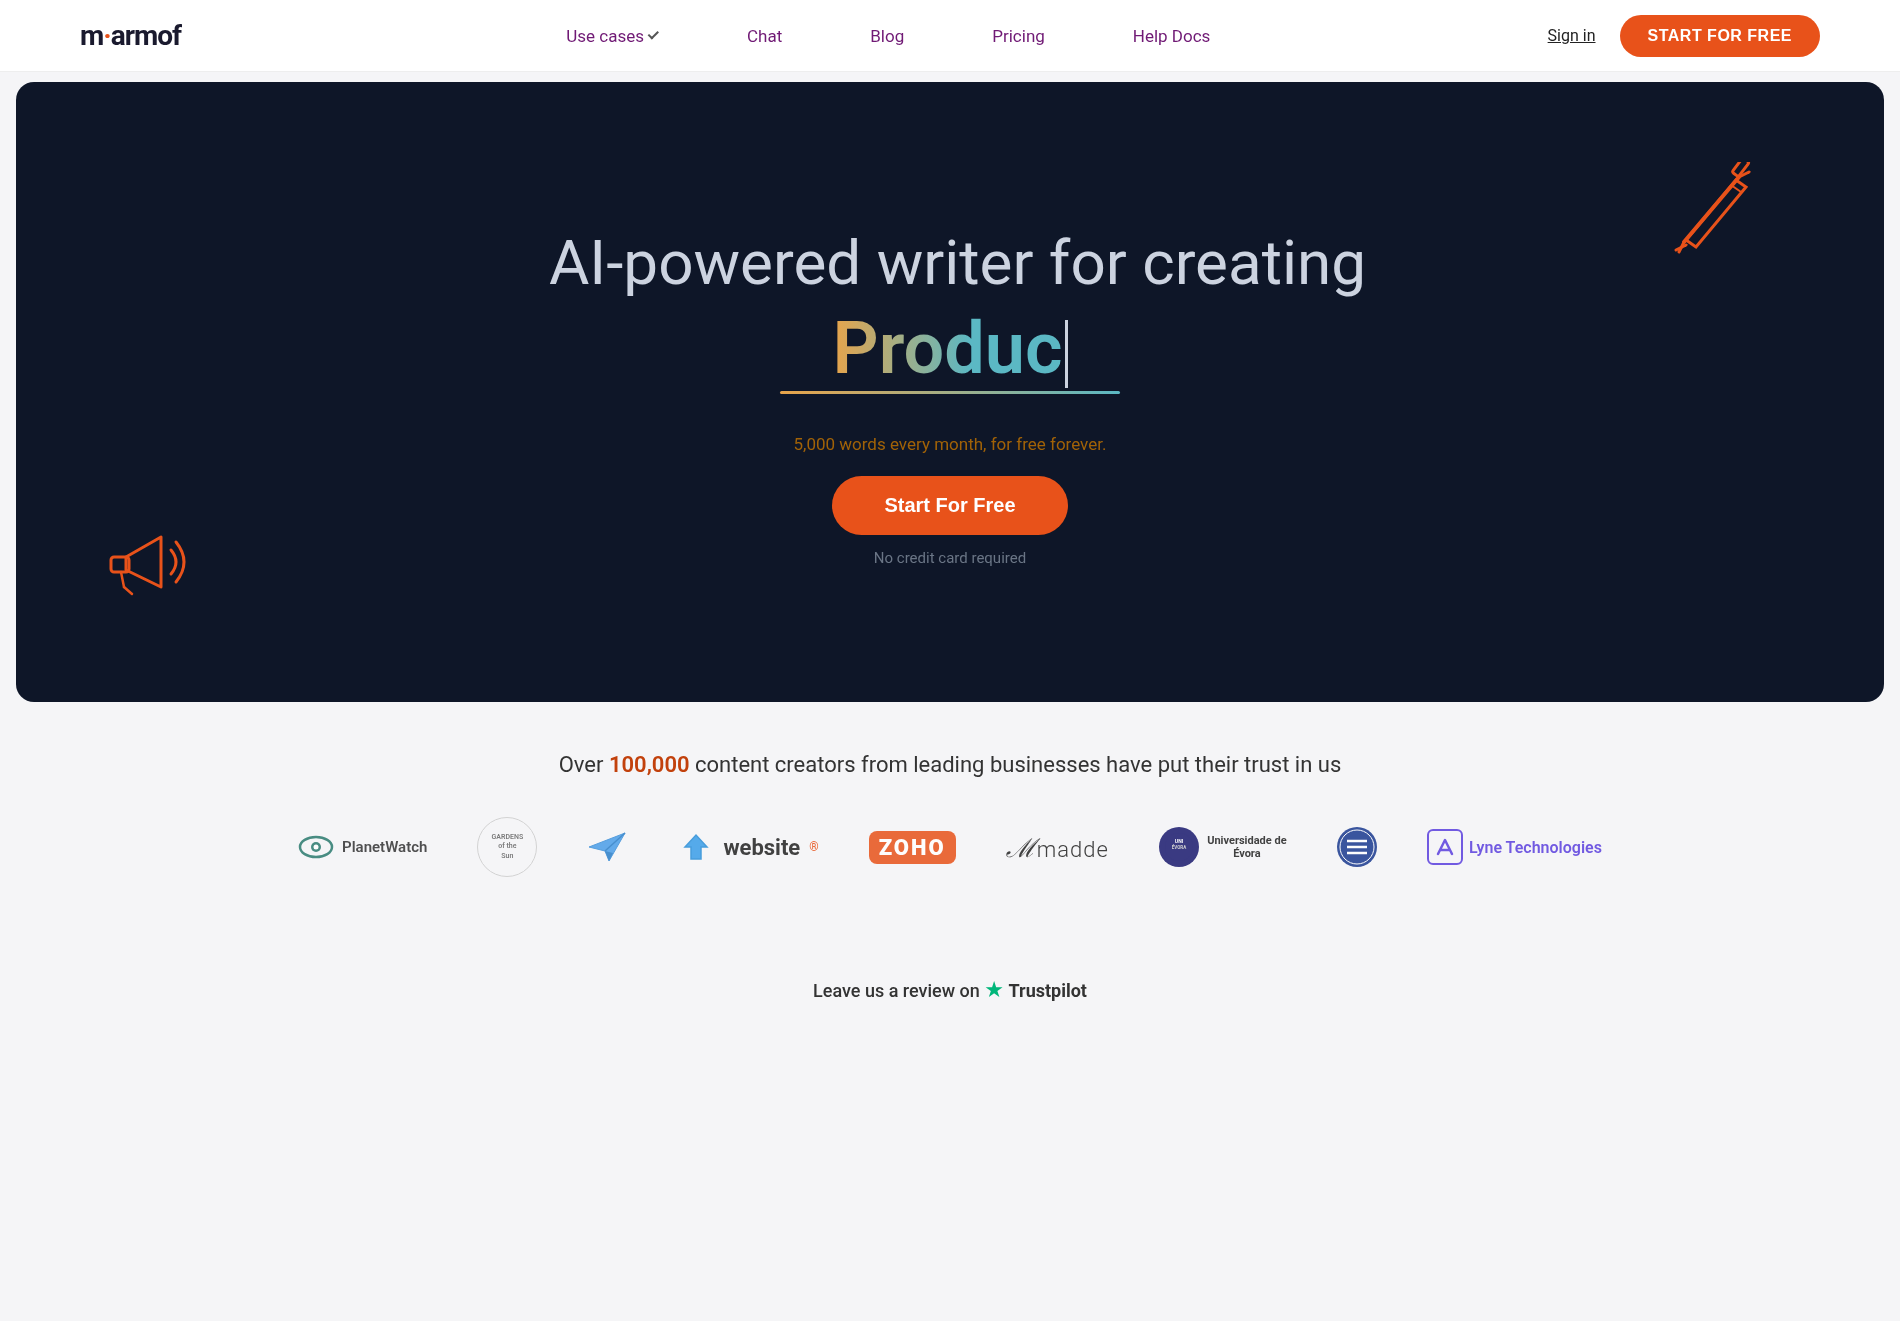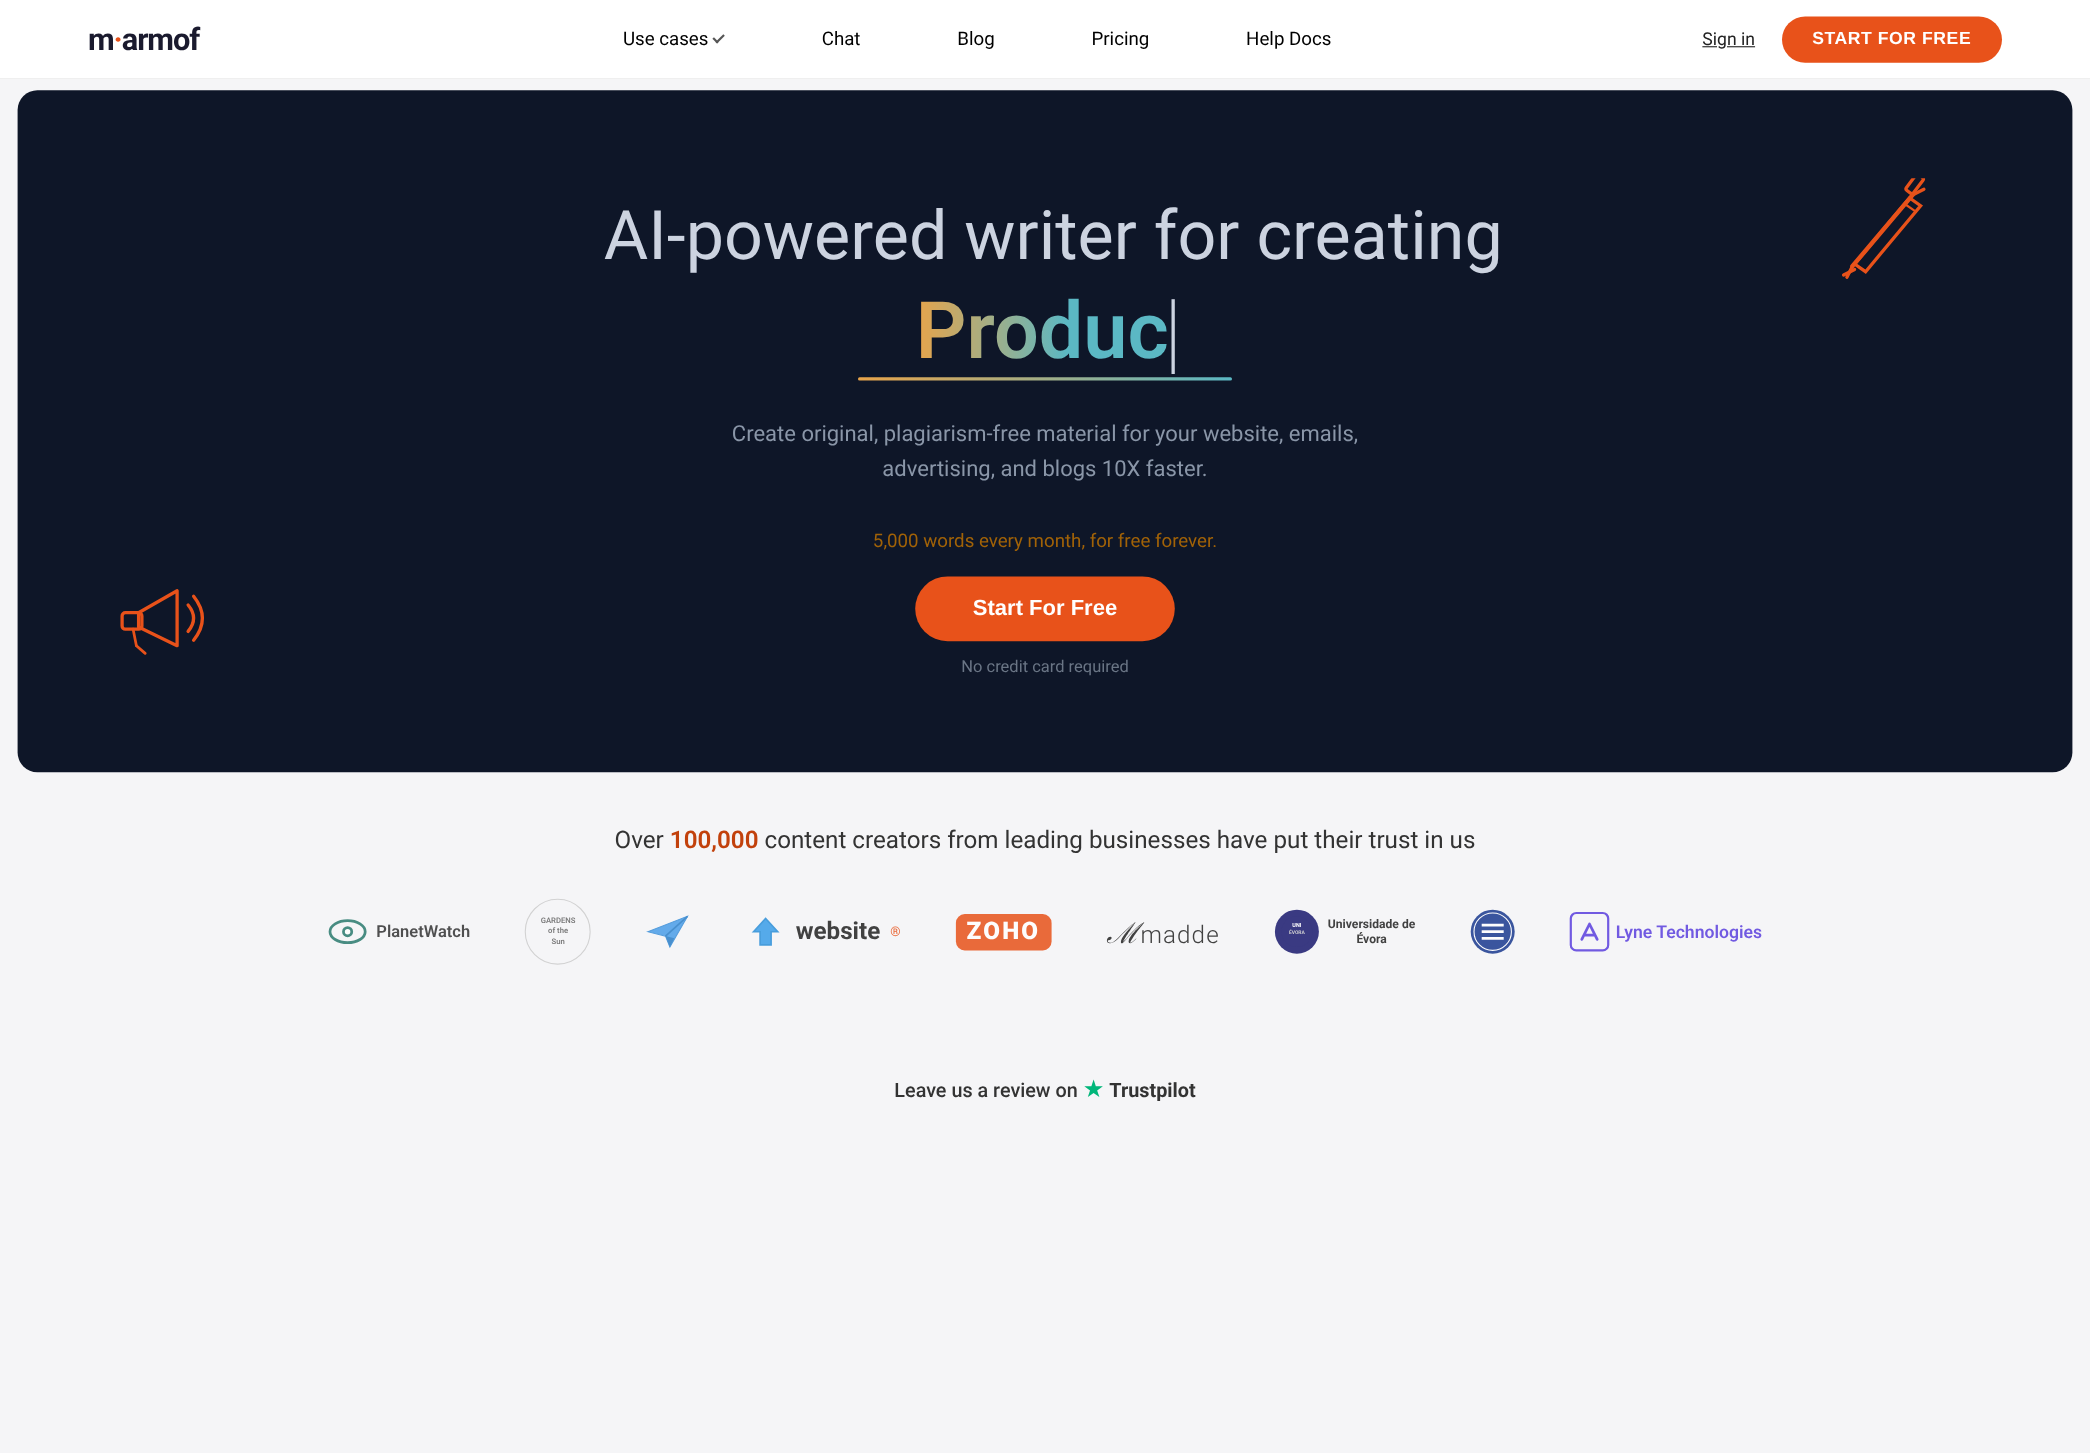--- a/index.html
+++ b/index.html
@@ -24,21 +24,21 @@
       letter-spacing: -1px;
     }
     .navbar-logo span.dot { color: #e8521a; }
     .navbar-center {
       display: flex;
       align-items: center;
       gap: 40px;
     }
     .nav-link {
       font-size: 17px;
-      color: #000000;
+      color: #701a75;
       text-decoration: none;
       cursor: pointer;
       margin-left: 48px;
     }
     .nav-link.use-cases {
       display: flex;
       align-items: center;
       gap: 5px;
     }
     .chevron-down {
@@ -346,21 +346,20 @@
     </svg>
   </div>
 
   <h1 class="hero-title">AI-powered writer for creating</h1>
 
   <div class="hero-animated-word">
     <span class="hero-animated-word-text">Produc</span><span class="hero-cursor"></span>
   </div>
   <div class="hero-underline"></div>
 
-  <p class="hero-subtitle">Create original, plagiarism-free material for your website, emails, advertising, and blogs 10X faster.</p>
 
   <p class="hero-words-note">5,000 words every month, for free forever.</p>
 
   <button class="hero-cta-btn">Start For Free</button>
 
   <p class="hero-no-cc">No credit card required</p>
 </section>
 
 <section class="trust-section">
   <p class="trust-heading">

